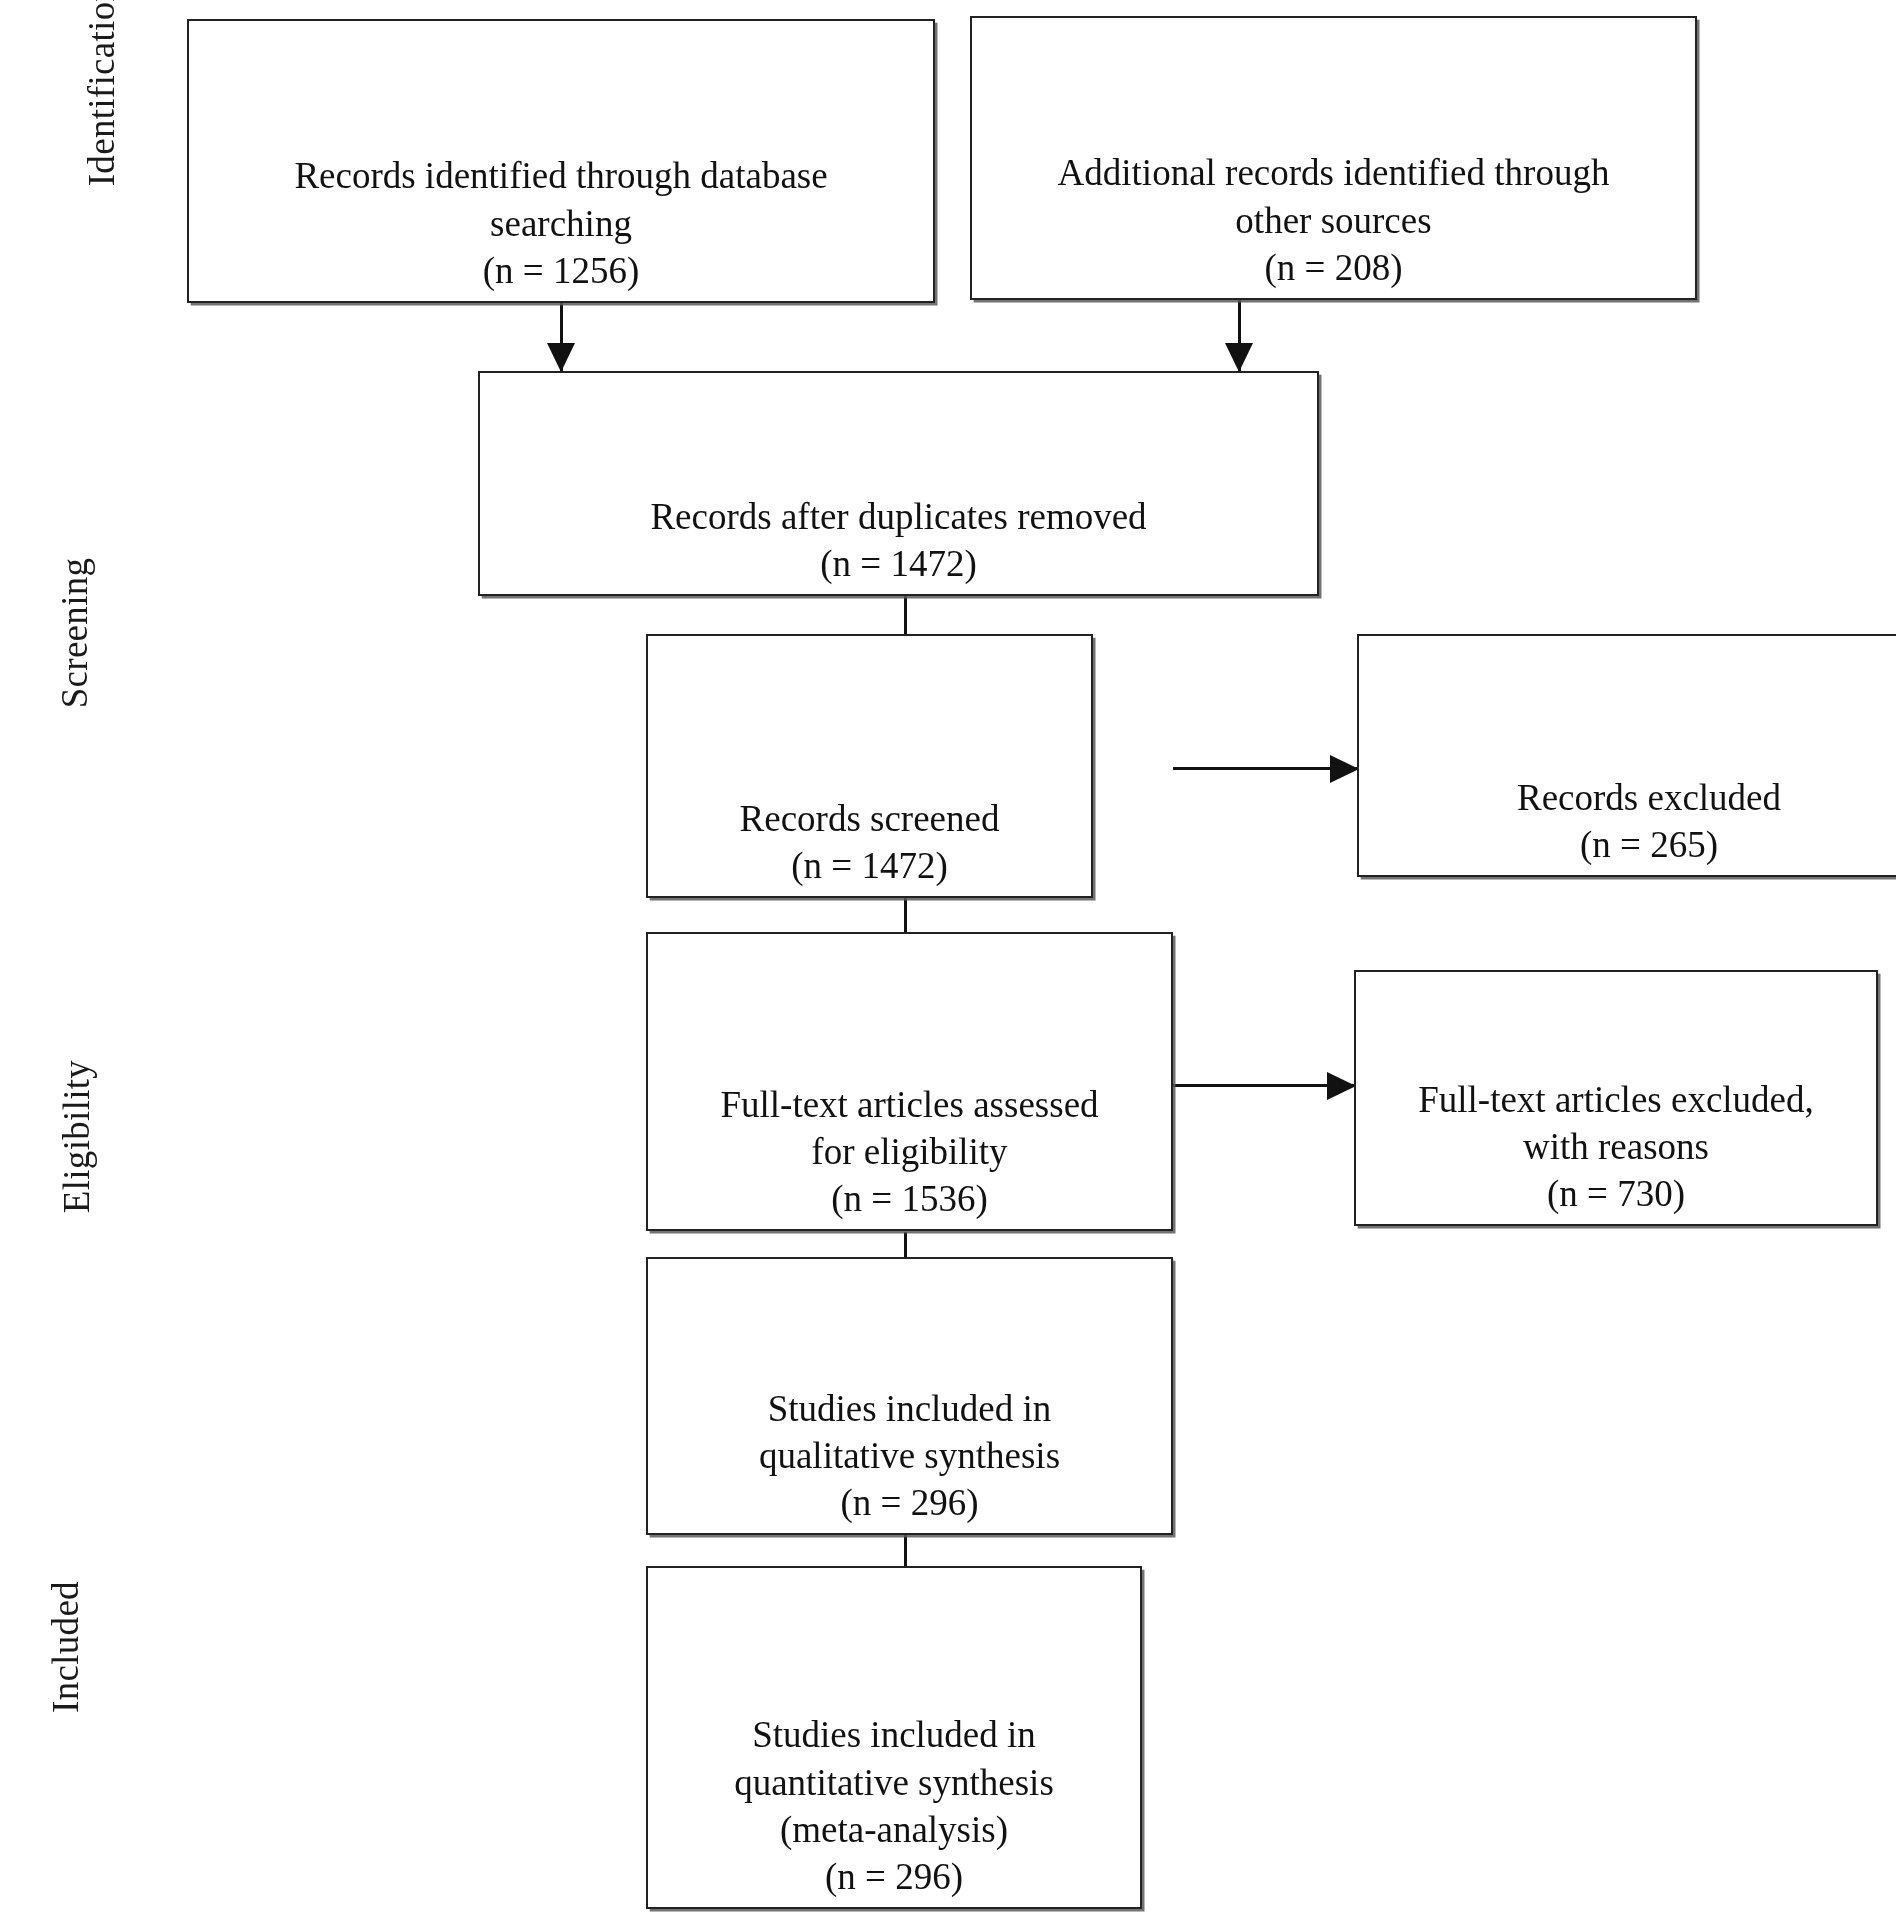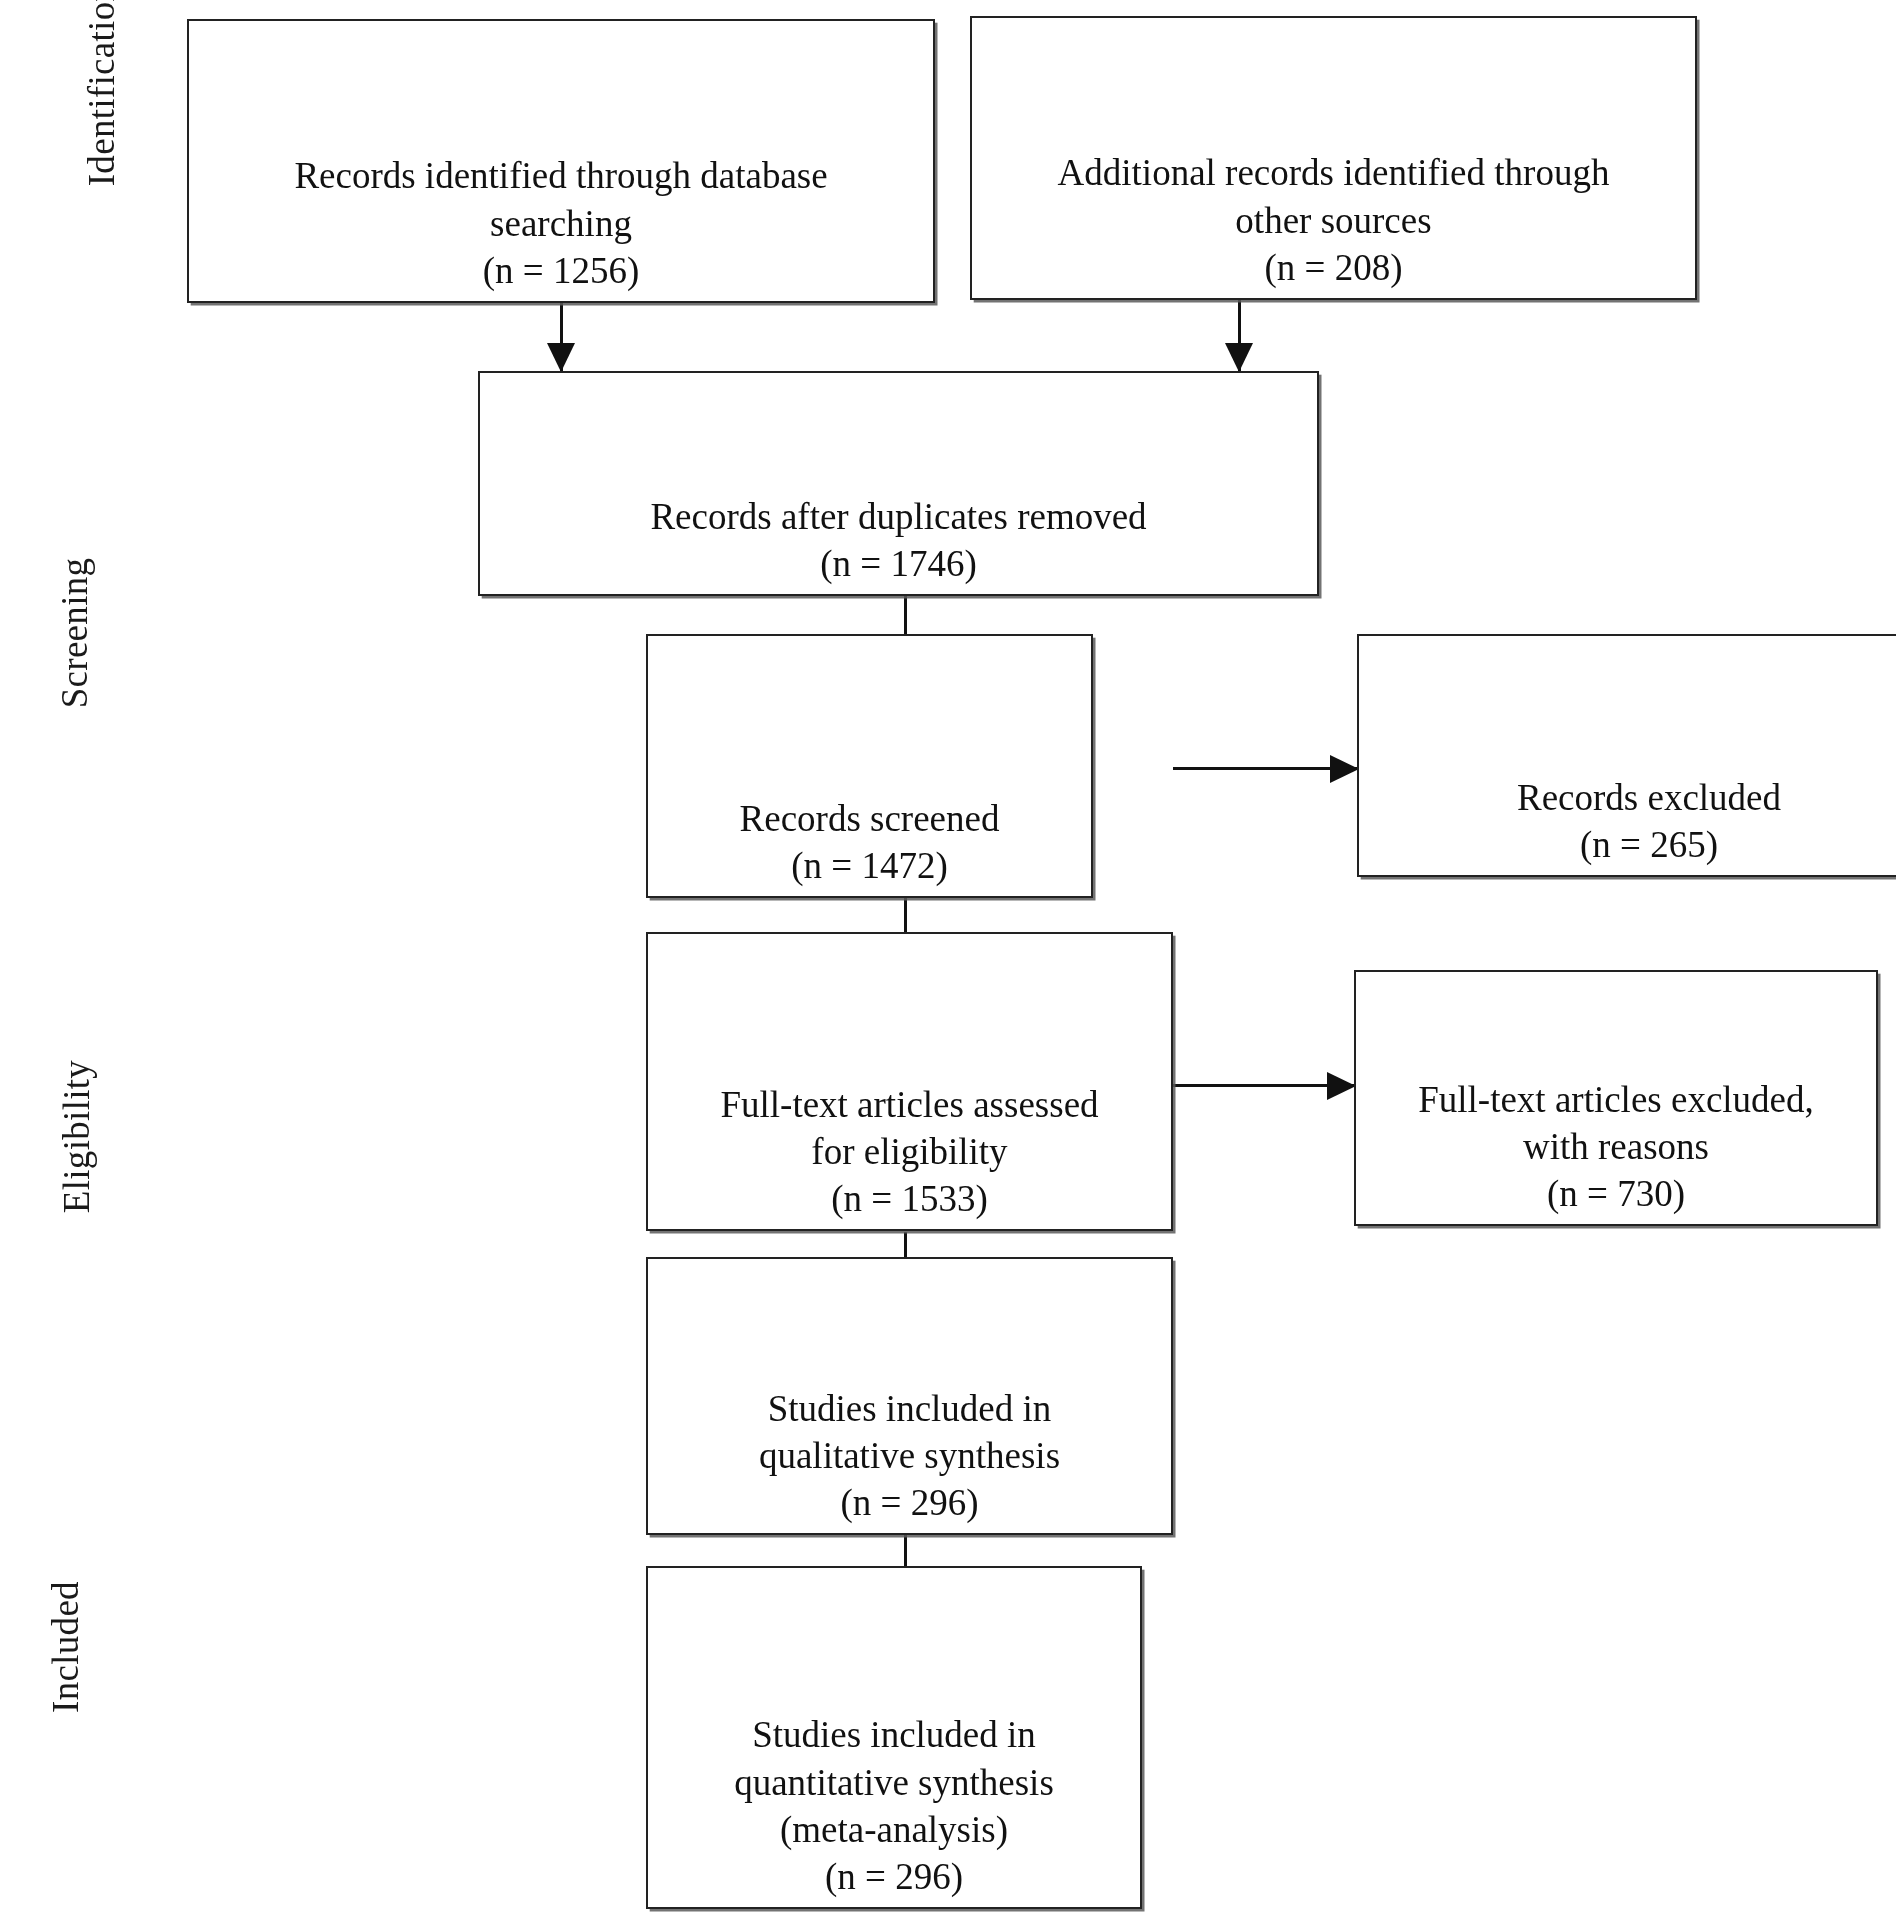--- a/index.html
+++ b/index.html
@@ -137,37 +137,37 @@
   </div>
 
   <div class="fbox" style="left:970px; top:15.6px; width:727px; height:284px;">
     <div class="txt">Additional records identified through
 other sources
 (n = 208)</div>
   </div>
 
   <div class="fbox" style="left:478px; top:371px; width:841px; height:225px;">
     <div class="txt">Records after duplicates removed
-(n = 1746)</div>
+(n = 1472)</div>
   </div>
 
   <div class="fbox" style="left:646px; top:634px; width:447px; height:264px;">
     <div class="txt">Records screened
 (n = 1472)</div>
   </div>
 
   <div class="fbox" style="left:1357px; top:634px; width:584px; height:243px;">
     <div class="txt">Records excluded
 (n = 265)</div>
   </div>
 
   <div class="fbox" style="left:646px; top:932px; width:527px; height:299px;">
     <div class="txt">Full-text articles assessed
 for eligibility
-(n = 1533)</div>
+(n = 1536)</div>
   </div>
 
   <div class="fbox" style="left:1354px; top:970px; width:524px; height:256px;">
     <div class="txt">Full-text articles excluded,
 with reasons
 (n = 730)</div>
   </div>
 
   <div class="fbox" style="left:646px; top:1257px; width:527px; height:278px;">
     <div class="txt">Studies included in

